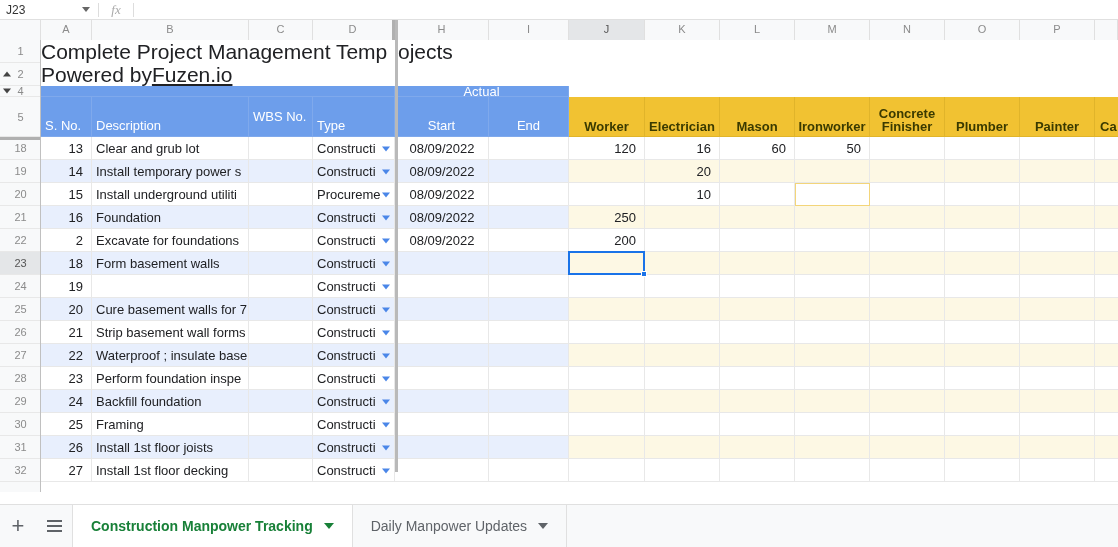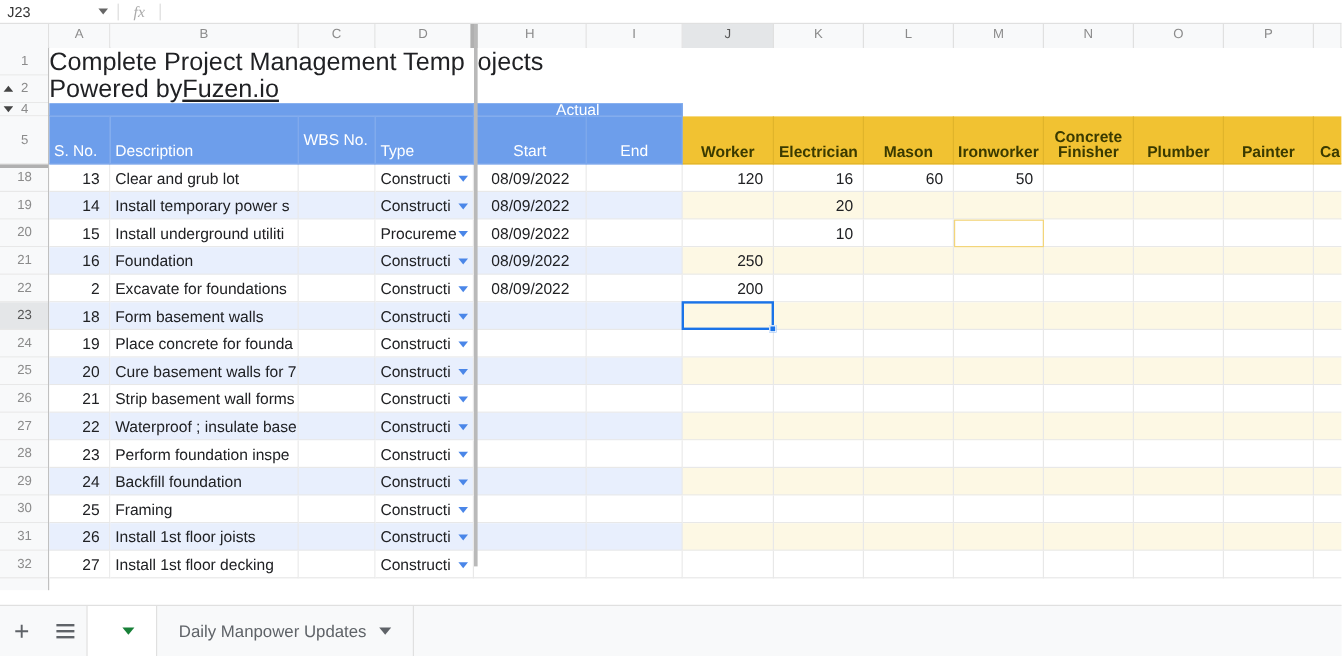--- a/index.html
+++ b/index.html
@@ -581,21 +581,20 @@
       </div>
       <div class="cell ctr" style="left: 354px; top: 189px; width: 94px; height: 23px; background: transparent; border-right: none; border-bottom: none;">08/09/2022</div>
       <div class="cell num" style="left: 528px; top: 189px; width: 76px; height: 23px; background: transparent; border-right: none; border-bottom: none;">200</div>
       <div class="cell num" style="left: 0px; top: 212px; width: 51px; height: 23px; background: transparent; border-right: none; border-bottom: none;">18</div>
       <div class="cell " style="left: 51px; top: 212px; width: 157px; height: 23px; background: transparent; border-right: none; border-bottom: none;">Form basement walls</div>
       <div class="cell " style="left: 272px; top: 212px; width: 82px; height: 23px; background: transparent; border-right: none; border-bottom: none; padding-right: 16px;">
         <span>Constructi</span>
         <span class="dd-arrow"></span>
       </div>
       <div class="cell num" style="left: 0px; top: 235px; width: 51px; height: 23px; background: transparent; border-right: none; border-bottom: none;">19</div>
-      <div class="cell " style="left: 51px; top: 235px; width: 157px; height: 23px; background: transparent; border-right: none; border-bottom: none;">Place concrete for founda</div>
       <div class="cell " style="left: 272px; top: 235px; width: 82px; height: 23px; background: transparent; border-right: none; border-bottom: none; padding-right: 16px;">
         <span>Constructi</span>
         <span class="dd-arrow"></span>
       </div>
       <div class="cell num" style="left: 0px; top: 258px; width: 51px; height: 23px; background: transparent; border-right: none; border-bottom: none;">20</div>
       <div class="cell " style="left: 51px; top: 258px; width: 157px; height: 23px; background: transparent; border-right: none; border-bottom: none;">Cure basement walls for 7</div>
       <div class="cell " style="left: 272px; top: 258px; width: 82px; height: 23px; background: transparent; border-right: none; border-bottom: none; padding-right: 16px;">
         <span>Constructi</span>
         <span class="dd-arrow"></span>
       </div>
@@ -657,20 +656,21 @@
   </div>
   <div class="tabbtn">
     <span class="hamb">
         <i></i>
         <i></i>
         <i></i>
       </span>
   </div>
   <div id="sheet-tabs-container" style="display:flex;align-items:center;height:43px;">
       <div class="sheet-tab active">
+        <span>Construction Manpower Tracking</span>
         <span class="tab-caret"></span>
       </div>
       <div class="sheet-tab">
         <span>Daily Manpower Updates</span>
         <span class="tab-caret"></span>
       </div>
     </div>
 </div>
 
 </body></html>

